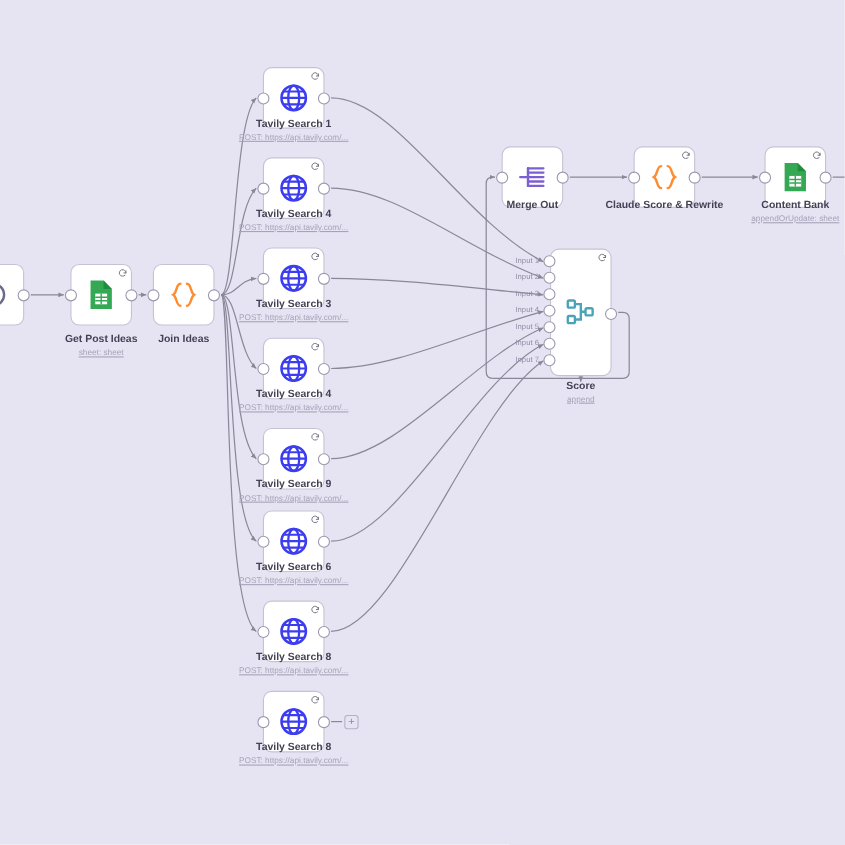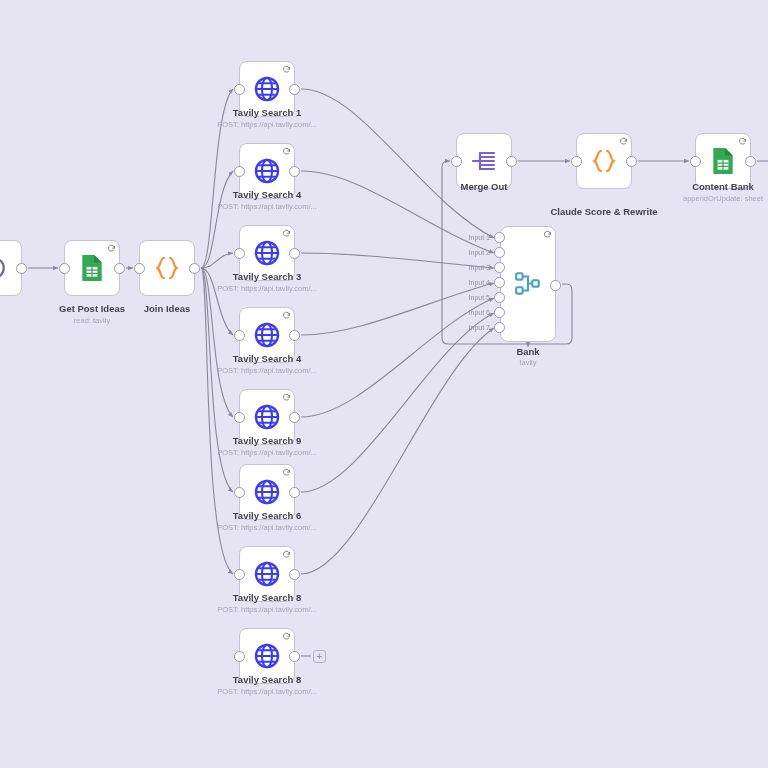--- a/index.html
+++ b/index.html
@@ -64,20 +64,21 @@
     white-space: nowrap;
     z-index: 6;
   }
   .sublabel {
     position: absolute;
     text-align: center;
     font-size: 7.5px;
     color: #a6a3b8;
     white-space: nowrap;
     z-index: 6;
+    text-decoration: underline;
   }
   .merge-input-label {
     position: absolute;
     font-size: 7px;
     color: #918ea6;
     white-space: nowrap;
     text-align: right;
     z-index: 6;
   }
   .plus-btn {
@@ -159,21 +160,21 @@
     <svg class="node-icon" width="26" height="28" viewBox="0 0 24 26">
       <path d="M3 1 h11 l7 7 v17 H3 z" fill="#34a853"></path>
       <path d="M14 1 l7 7 h-7 z" fill="#1e8e3e"></path>
       <rect x="7" y="12" width="10" height="9" fill="#ffffff"></rect>
       <path d="M7 15 h10 M7 18 h10 M12 12 v9" stroke="#34a853" stroke-width="1.2"></path>
     </svg>
     <span class="port in"></span>
     <span class="port out"></span>
   </div>
   <div class="label" style="left:32px; top:303px; width:120px;text-align:center;">Get Post Ideas</div>
-  <div class="sublabel" style="left:32px; top:316px; width:120px;">read: tavily</div>
+  <div class="sublabel" style="left:32px; top:316px; width:120px;">sheet: sheet</div>
 
   <div class="node" style="left:139px; top:240px;">
     <svg class="node-icon" width="30" height="30" viewBox="0 0 30 30">
       <path d="M12 5 C8 5 9 13 5.5 15 C9 17 8 25 12 25" fill="none" stroke="#ff8c2e" stroke-width="2.2" stroke-linecap="round"></path>
       <path d="M18 5 C22 5 21 13 24.5 15 C21 17 22 25 18 25" fill="none" stroke="#ff8c2e" stroke-width="2.2" stroke-linecap="round"></path>
     </svg>
     <span class="port in"></span>
     <span class="port out"></span>
   </div>
   <div class="label" style="left:117px; top:303px; width:100px;">Join Ideas</div>
@@ -314,22 +315,22 @@
       <path d="M20 5 L20 11 L14 11" fill="none" stroke="#4a4758" stroke-width="2.4" stroke-linejoin="round"></path>
     </svg>
     <svg class="node-icon" width="28" height="28" viewBox="0 0 26 26">
       <rect x="2" y="3" width="6" height="6" rx="1.2" fill="none" stroke="#4ba3b8" stroke-width="2"></rect>
       <rect x="2" y="16" width="6" height="6" rx="1.2" fill="none" stroke="#4ba3b8" stroke-width="2"></rect>
       <rect x="17" y="9.5" width="6" height="6" rx="1.2" fill="none" stroke="#4ba3b8" stroke-width="2"></rect>
       <path d="M8 6 h5 v6.5 h4 M8 19 h5 v-6.5" fill="none" stroke="#4ba3b8" stroke-width="2"></path>
     </svg>
     <span class="port out" style="top:58px; margin-top:-5.5px;"></span>
   </div>
-  <div class="label" style="left:478px; top:346px; width:100px;">Bank</div>
-  <div class="sublabel" style="left:478px; top:358px; width:100px;">tavily</div>
+  <div class="label" style="left:478px; top:346px; width:100px;">Score</div>
+  <div class="sublabel" style="left:478px; top:358px; width:100px;">append</div>
 
   <span class="port" style="left:494px; top:232px;"></span>
   <span class="port" style="left:494px; top:247px;"></span>
   <span class="port" style="left:494px; top:262px;"></span>
   <span class="port" style="left:494px; top:277px;"></span>
   <span class="port" style="left:494px; top:292px;"></span>
   <span class="port" style="left:494px; top:307px;"></span>
   <span class="port" style="left:494px; top:322px;"></span>
 
   <div class="merge-input-label" style="left:434px; top:234px; width:56px;">Input 1</div>
@@ -356,21 +357,21 @@
       <path d="M20 11a8 8 0 10-2.3 5.7" fill="none" stroke="#4a4758" stroke-width="2.4" stroke-linecap="round"></path>
       <path d="M20 5 L20 11 L14 11" fill="none" stroke="#4a4758" stroke-width="2.4" stroke-linejoin="round"></path>
     </svg>
     <svg class="node-icon" width="30" height="30" viewBox="0 0 30 30">
       <path d="M12 5 C8 5 9 13 5.5 15 C9 17 8 25 12 25" fill="none" stroke="#ff8c2e" stroke-width="2.2" stroke-linecap="round"></path>
       <path d="M18 5 C22 5 21 13 24.5 15 C21 17 22 25 18 25" fill="none" stroke="#ff8c2e" stroke-width="2.2" stroke-linecap="round"></path>
     </svg>
     <span class="port in"></span>
     <span class="port out"></span>
   </div>
-  <div class="label" style="left:529px; top:181px; width:150px;margin-top:25px;">Claude Score &amp; Rewrite</div>
+  <div class="label" style="left:529px; top:181px; width:150px;">Claude Score &amp; Rewrite</div>
 
   <div class="node" style="left:695px; top:133px;">
     <svg class="corner-icon" viewBox="0 0 24 24">
       <path d="M20 11a8 8 0 10-2.3 5.7" fill="none" stroke="#4a4758" stroke-width="2.4" stroke-linecap="round"></path>
       <path d="M20 5 L20 11 L14 11" fill="none" stroke="#4a4758" stroke-width="2.4" stroke-linejoin="round"></path>
     </svg>
     <svg class="node-icon" width="26" height="28" viewBox="0 0 24 26">
       <path d="M3 1 h11 l7 7 v17 H3 z" fill="#34a853"></path>
       <path d="M14 1 l7 7 h-7 z" fill="#1e8e3e"></path>
       <rect x="7" y="12" width="10" height="9" fill="#ffffff"></rect>

